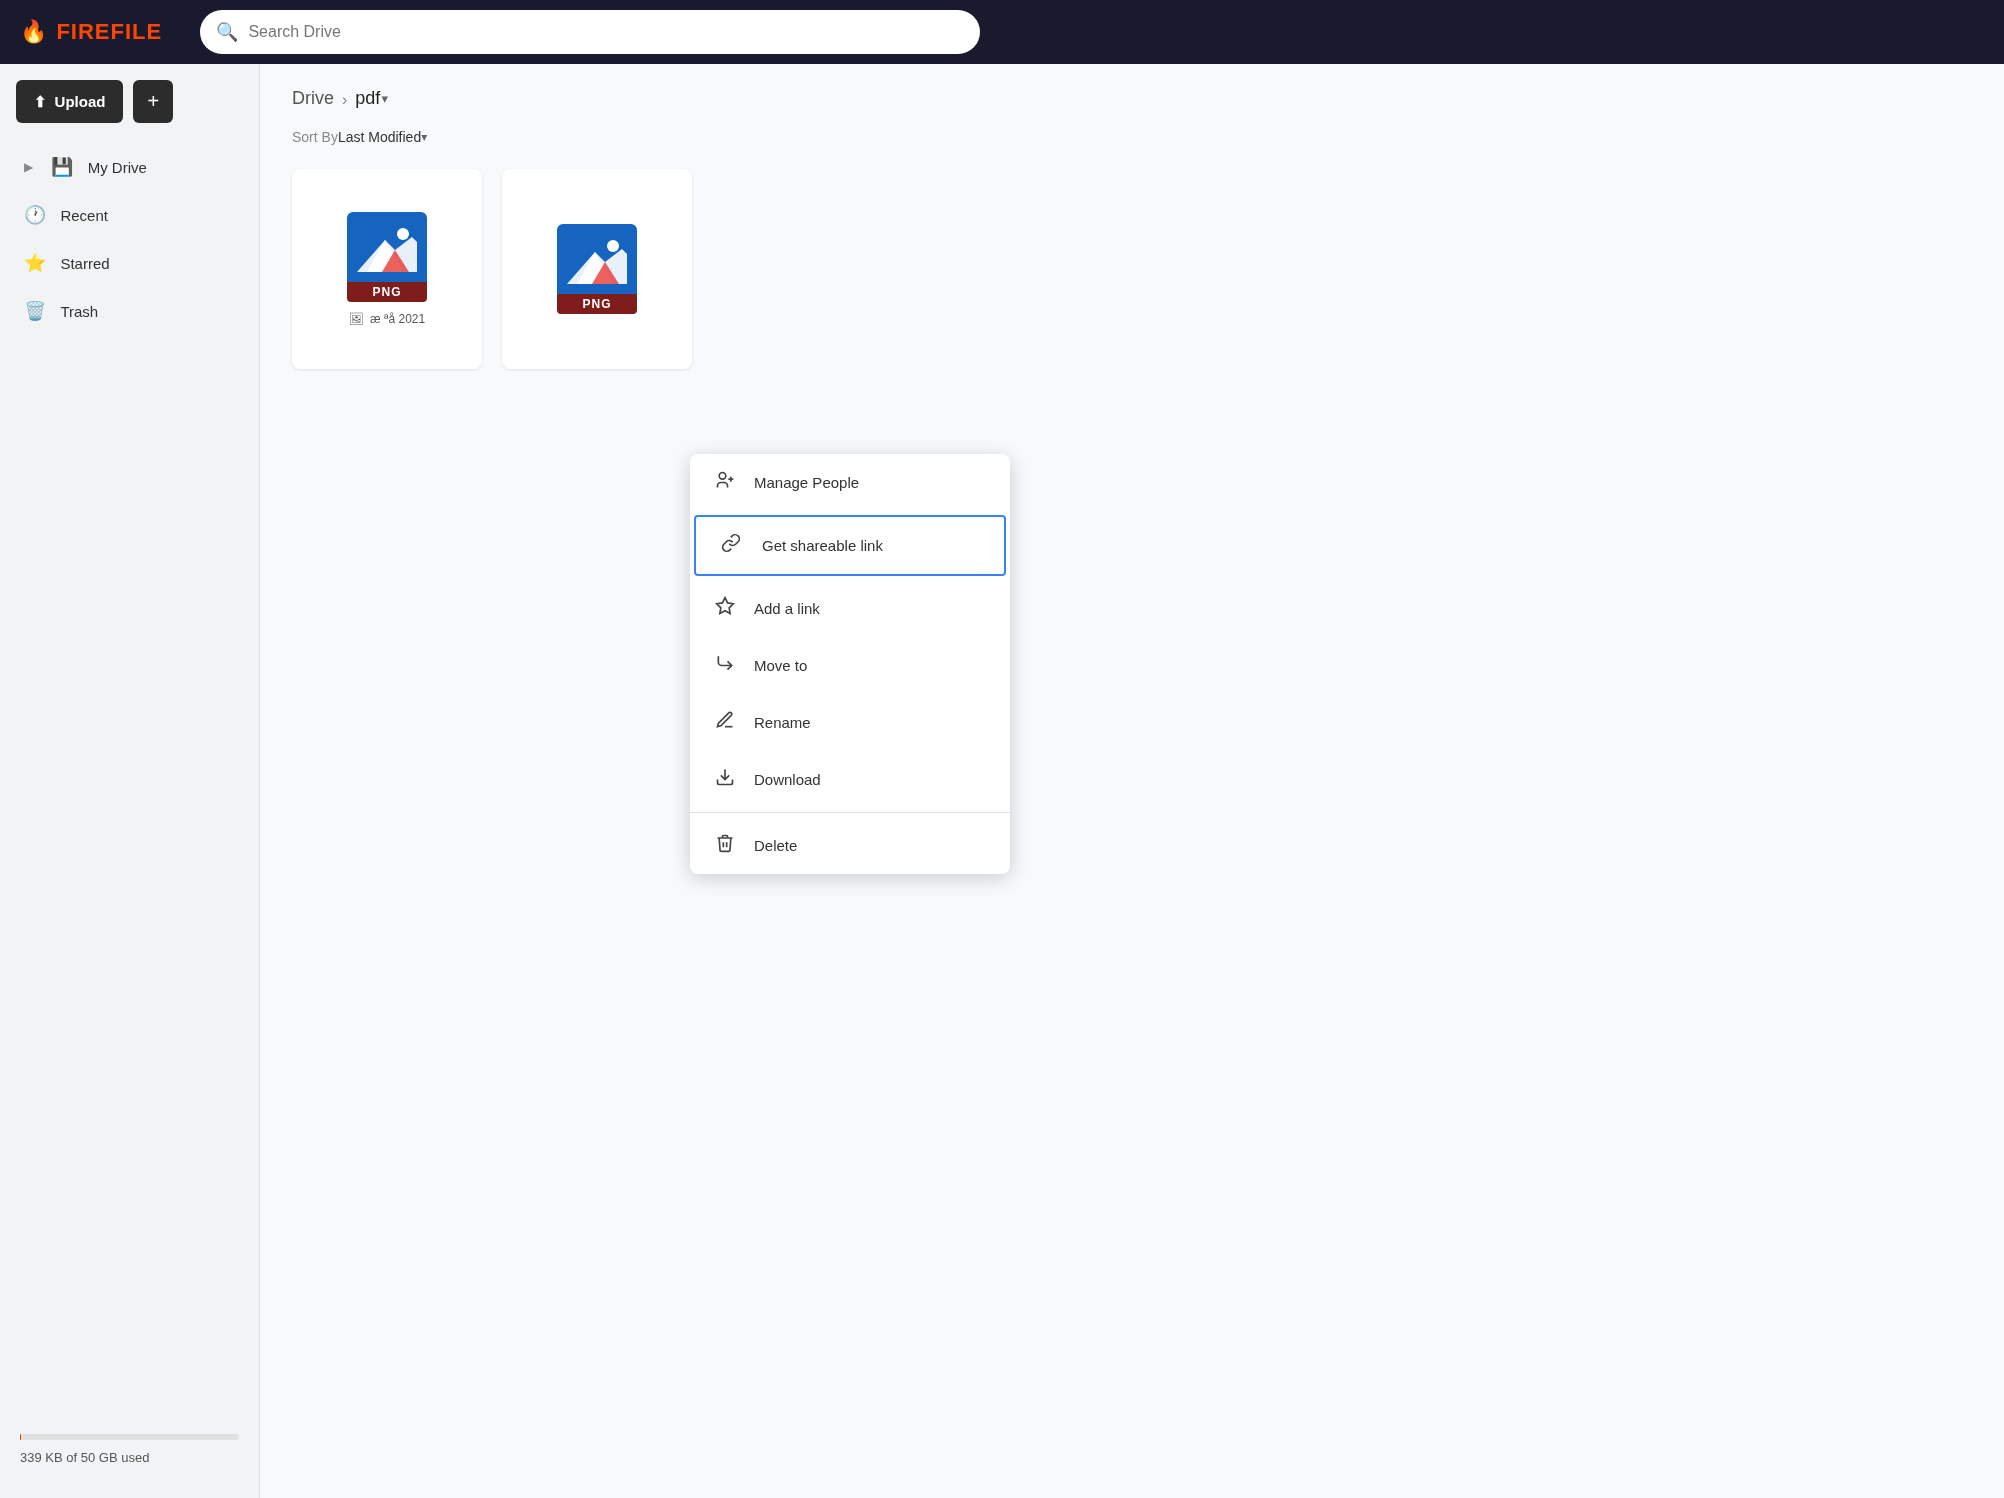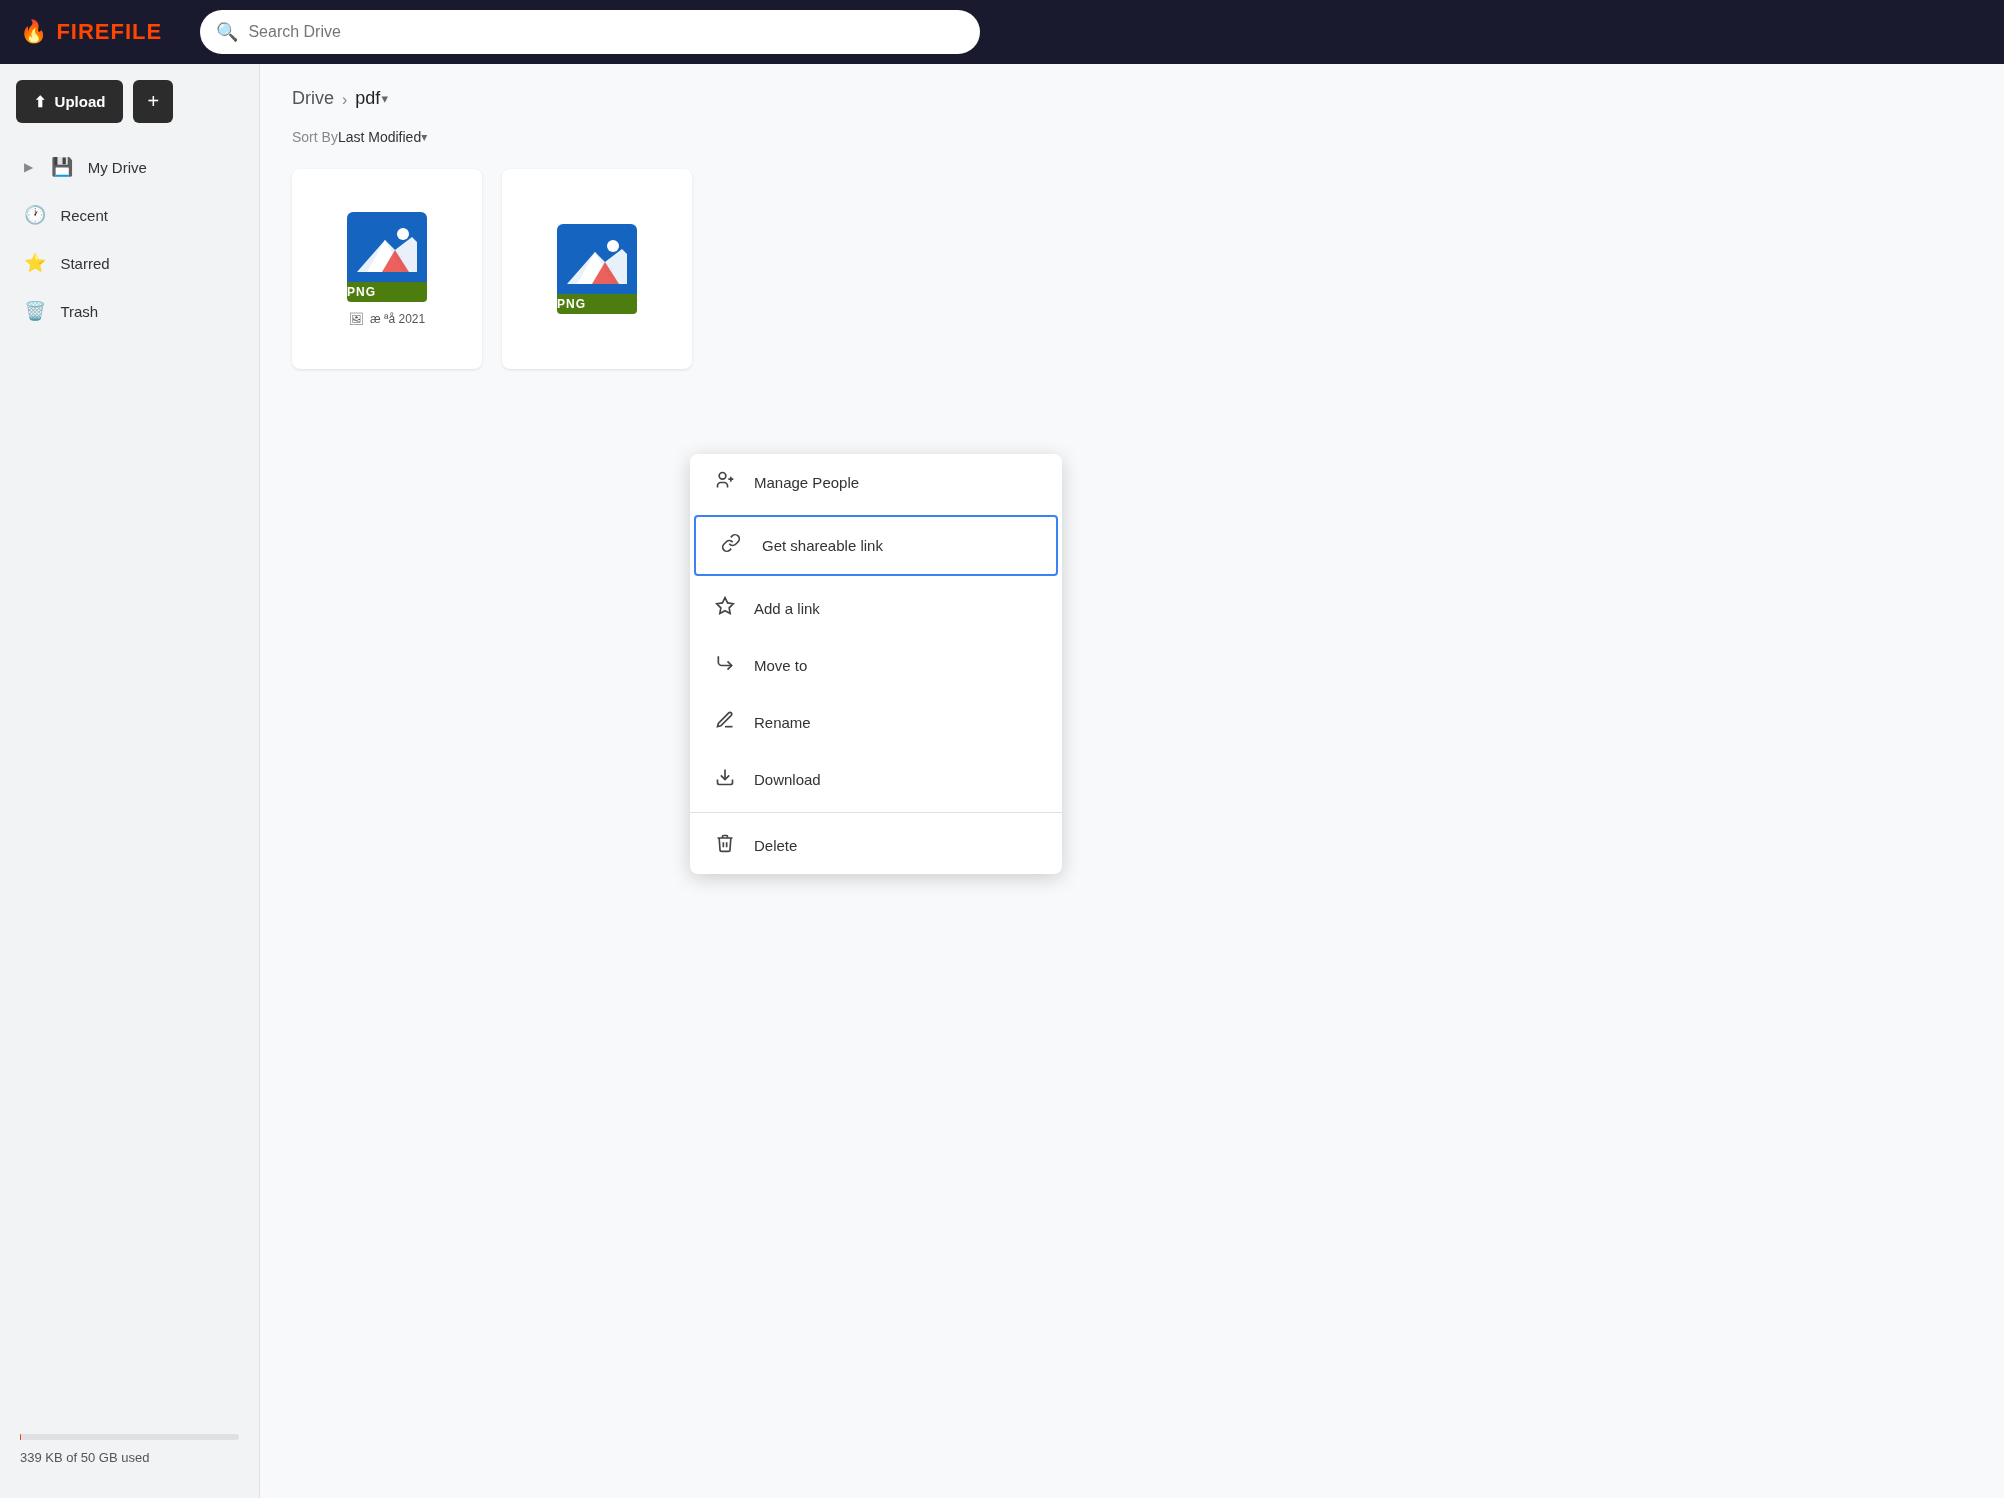--- a/index.html
+++ b/index.html
@@ -185,21 +185,21 @@
     }
 
     
     .context-menu {
       position: absolute;
       top: 390px;
       left: 430px;
       background: white;
       border-radius: 8px;
       box-shadow: 0 4px 20px rgba(0,0,0,0.18);
-      width: 372px;
+      width: 320px;
       z-index: 100;
       overflow: hidden;
     }
     .context-menu-item {
       display: flex;
       align-items: center;
       gap: 18px;
       padding: 16px 24px;
       font-size: 15px;
       color: #333;
@@ -229,24 +229,24 @@
       width: 80px;
       height: 70px;
       background: #1565c0;
       border-radius: 6px 6px 0 0;
       display: flex;
       align-items: center;
       justify-content: center;
       overflow: hidden;
     }
     .png-icon-bottom {
-      background: #4d7c0f;
+      background: #7f1d1d;
       width: 80px;
       padding: 3px 0;
-      text-align: left;
+      text-align: center;
       color: white;
       font-size: 12px;
       font-weight: bold;
       letter-spacing: 1px;
       border-radius: 0 0 4px 4px;
     }
 
     
     .mountain-svg { width: 60px; height: 50px; }
   </style>

